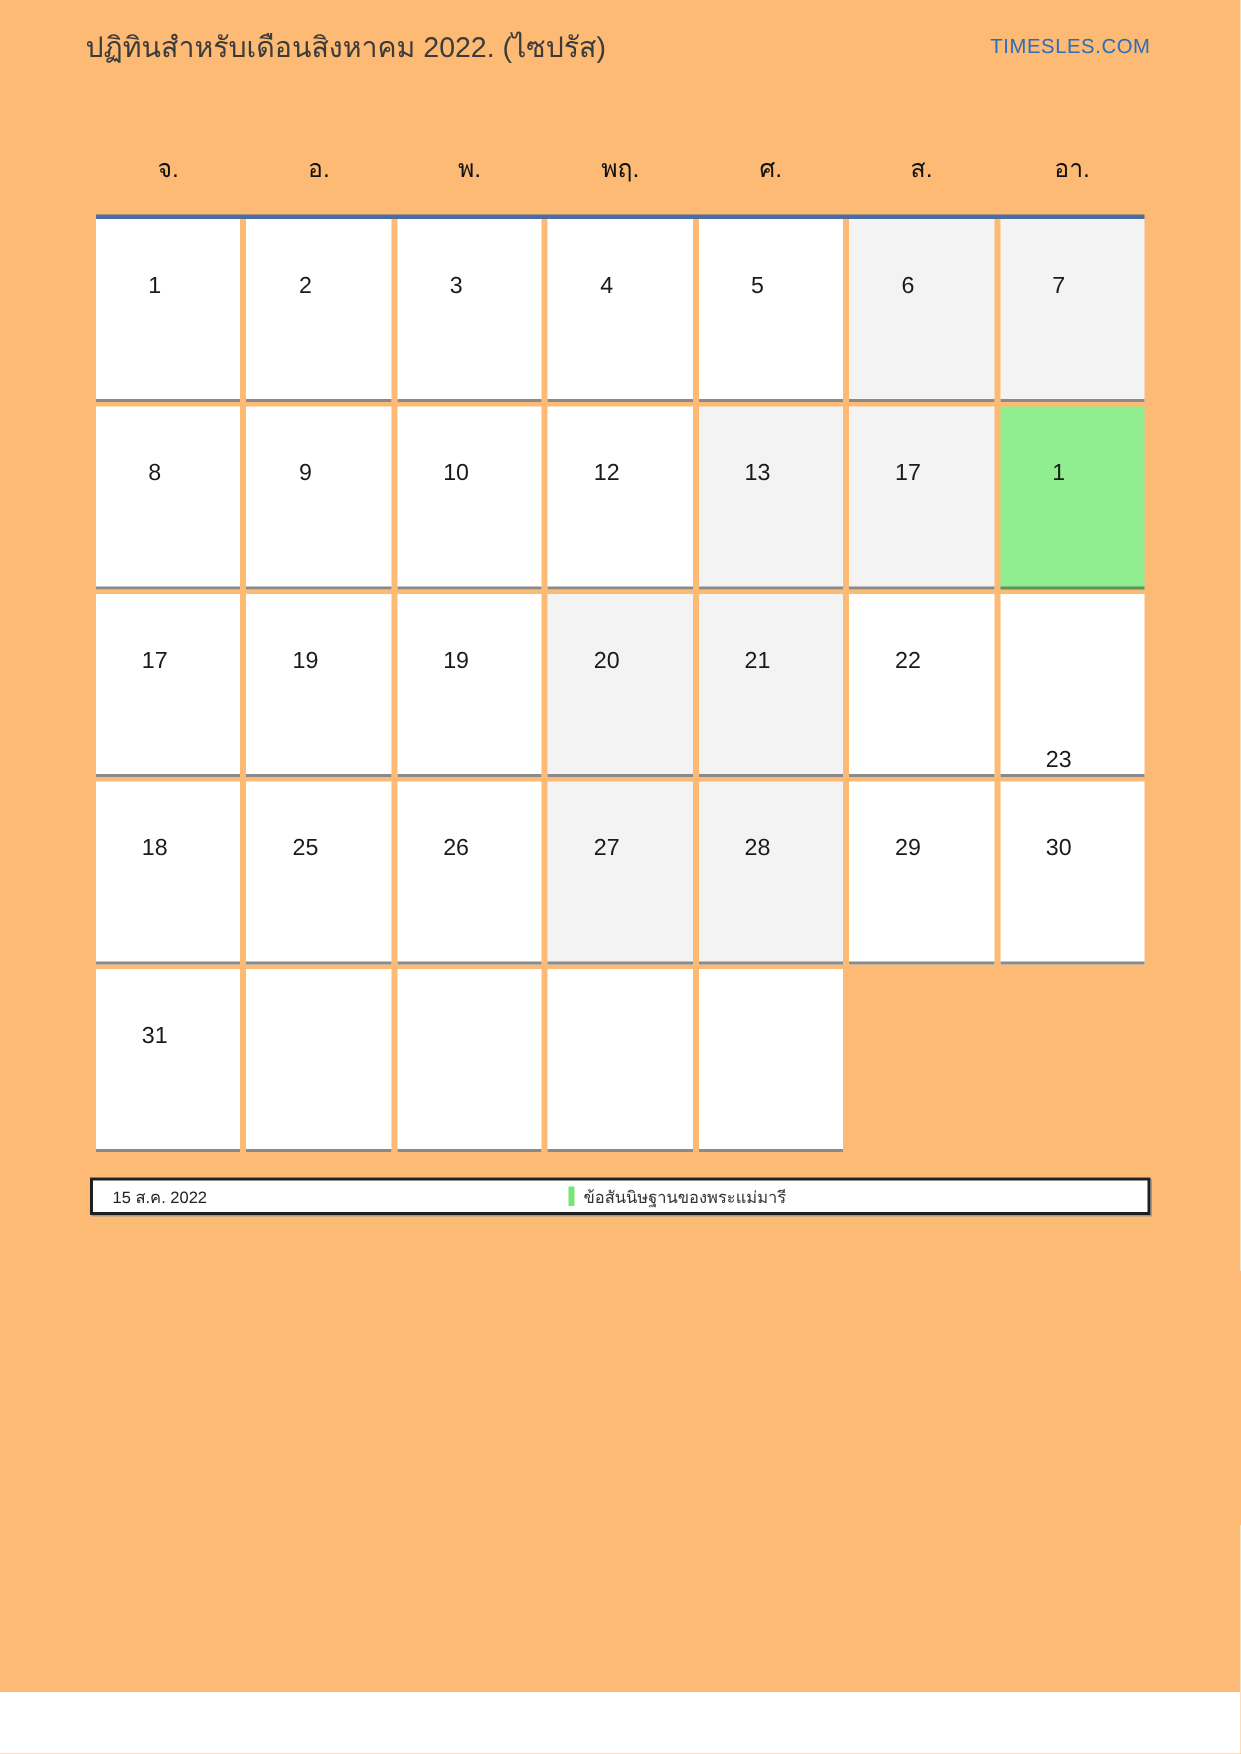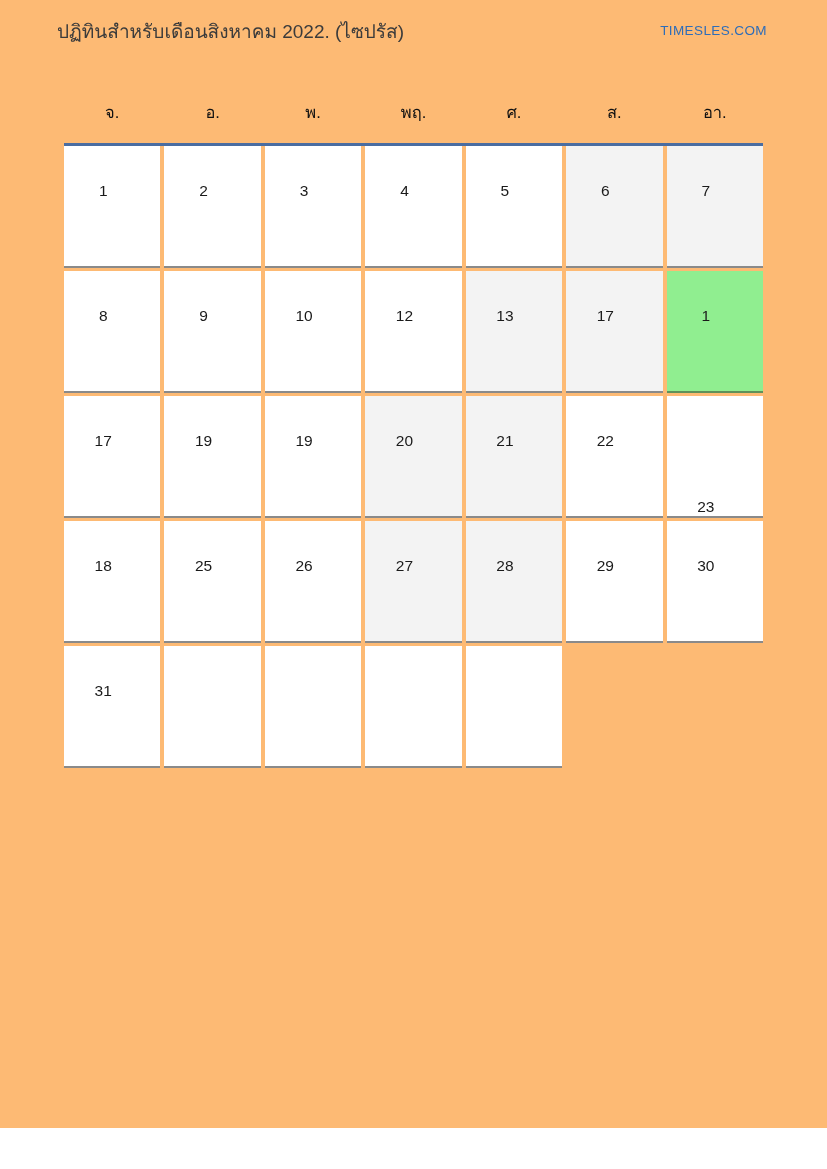--- a/index.html
+++ b/index.html
@@ -225,14 +225,21 @@
       </div>
       <div class="cell" style="border-bottom-color: rgb(138, 138, 138); text-align: center;">
         <span>31</span>
       </div>
       <div class="cell" style="border-bottom-color: rgb(138, 138, 138);"></div>
       <div class="cell" style="border-bottom-color: rgb(138, 138, 138);"></div>
       <div class="cell" style="border-bottom-color: rgb(138, 138, 138);"></div>
       <div class="cell" style="border-bottom-color: rgb(138, 138, 138);"></div>
     </div>
 
+  <div class="footer-bar">
+    <div class="footer-date">15 ส.ค. 2022</div>
+    <div class="holiday-group">
+      <span class="holiday-marker" style="background: rgb(118, 229, 118);"></span>
+      <span class="holiday-label">ข้อสันนิษฐานของพระแม่มารี</span>
+    </div>
+  </div>
 
 </div>
 
 </body></html>

